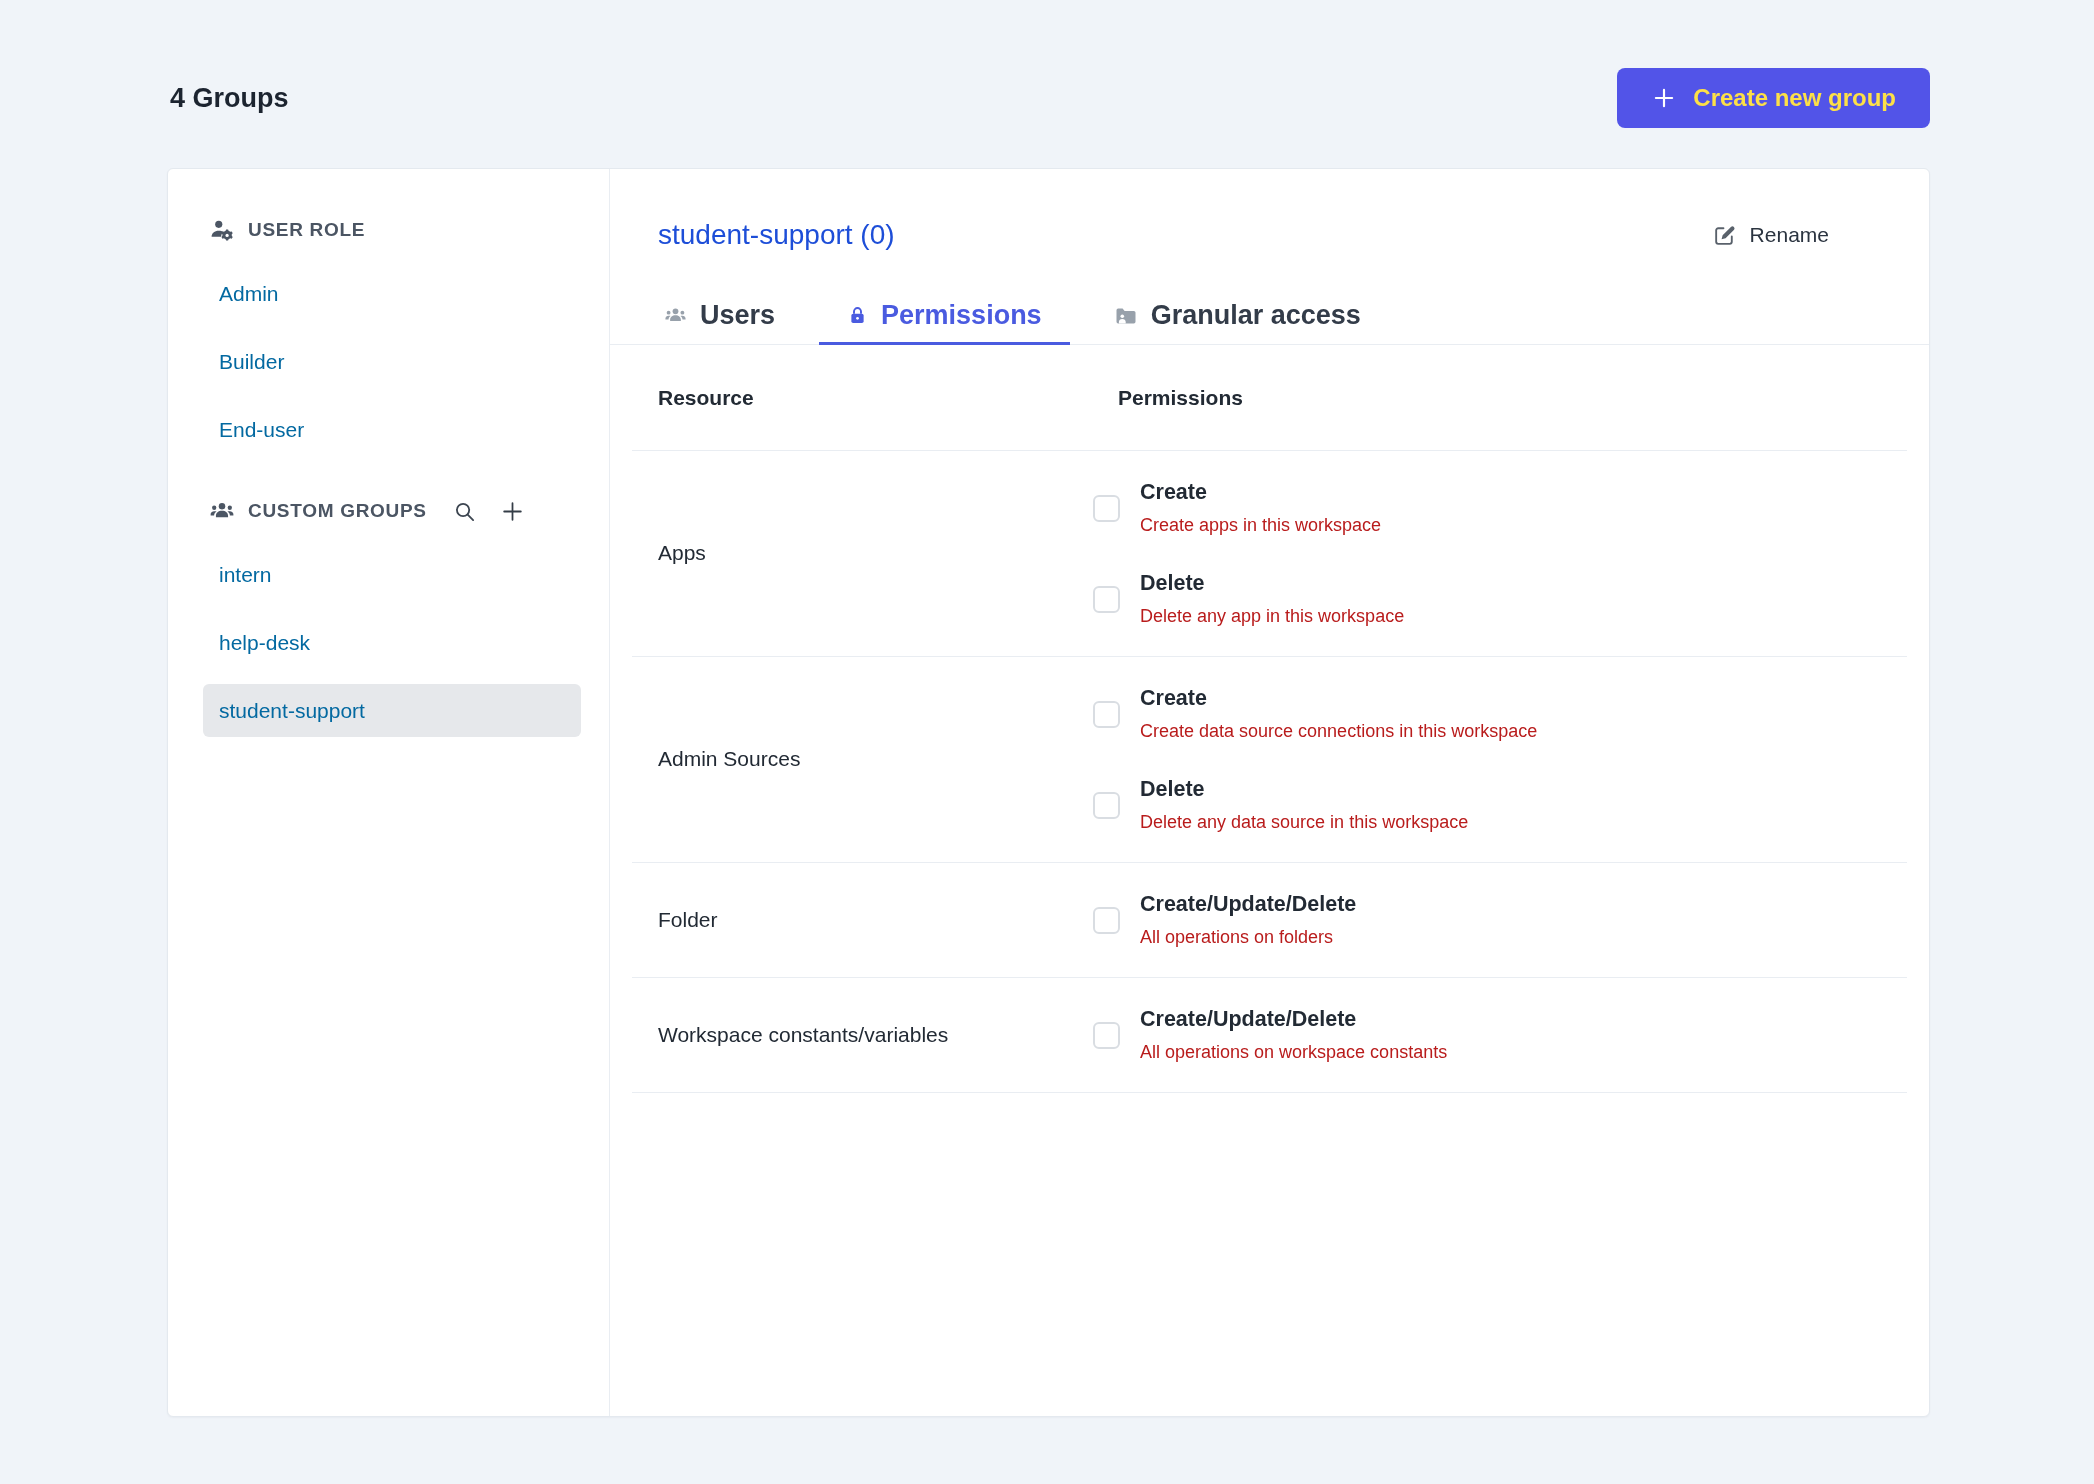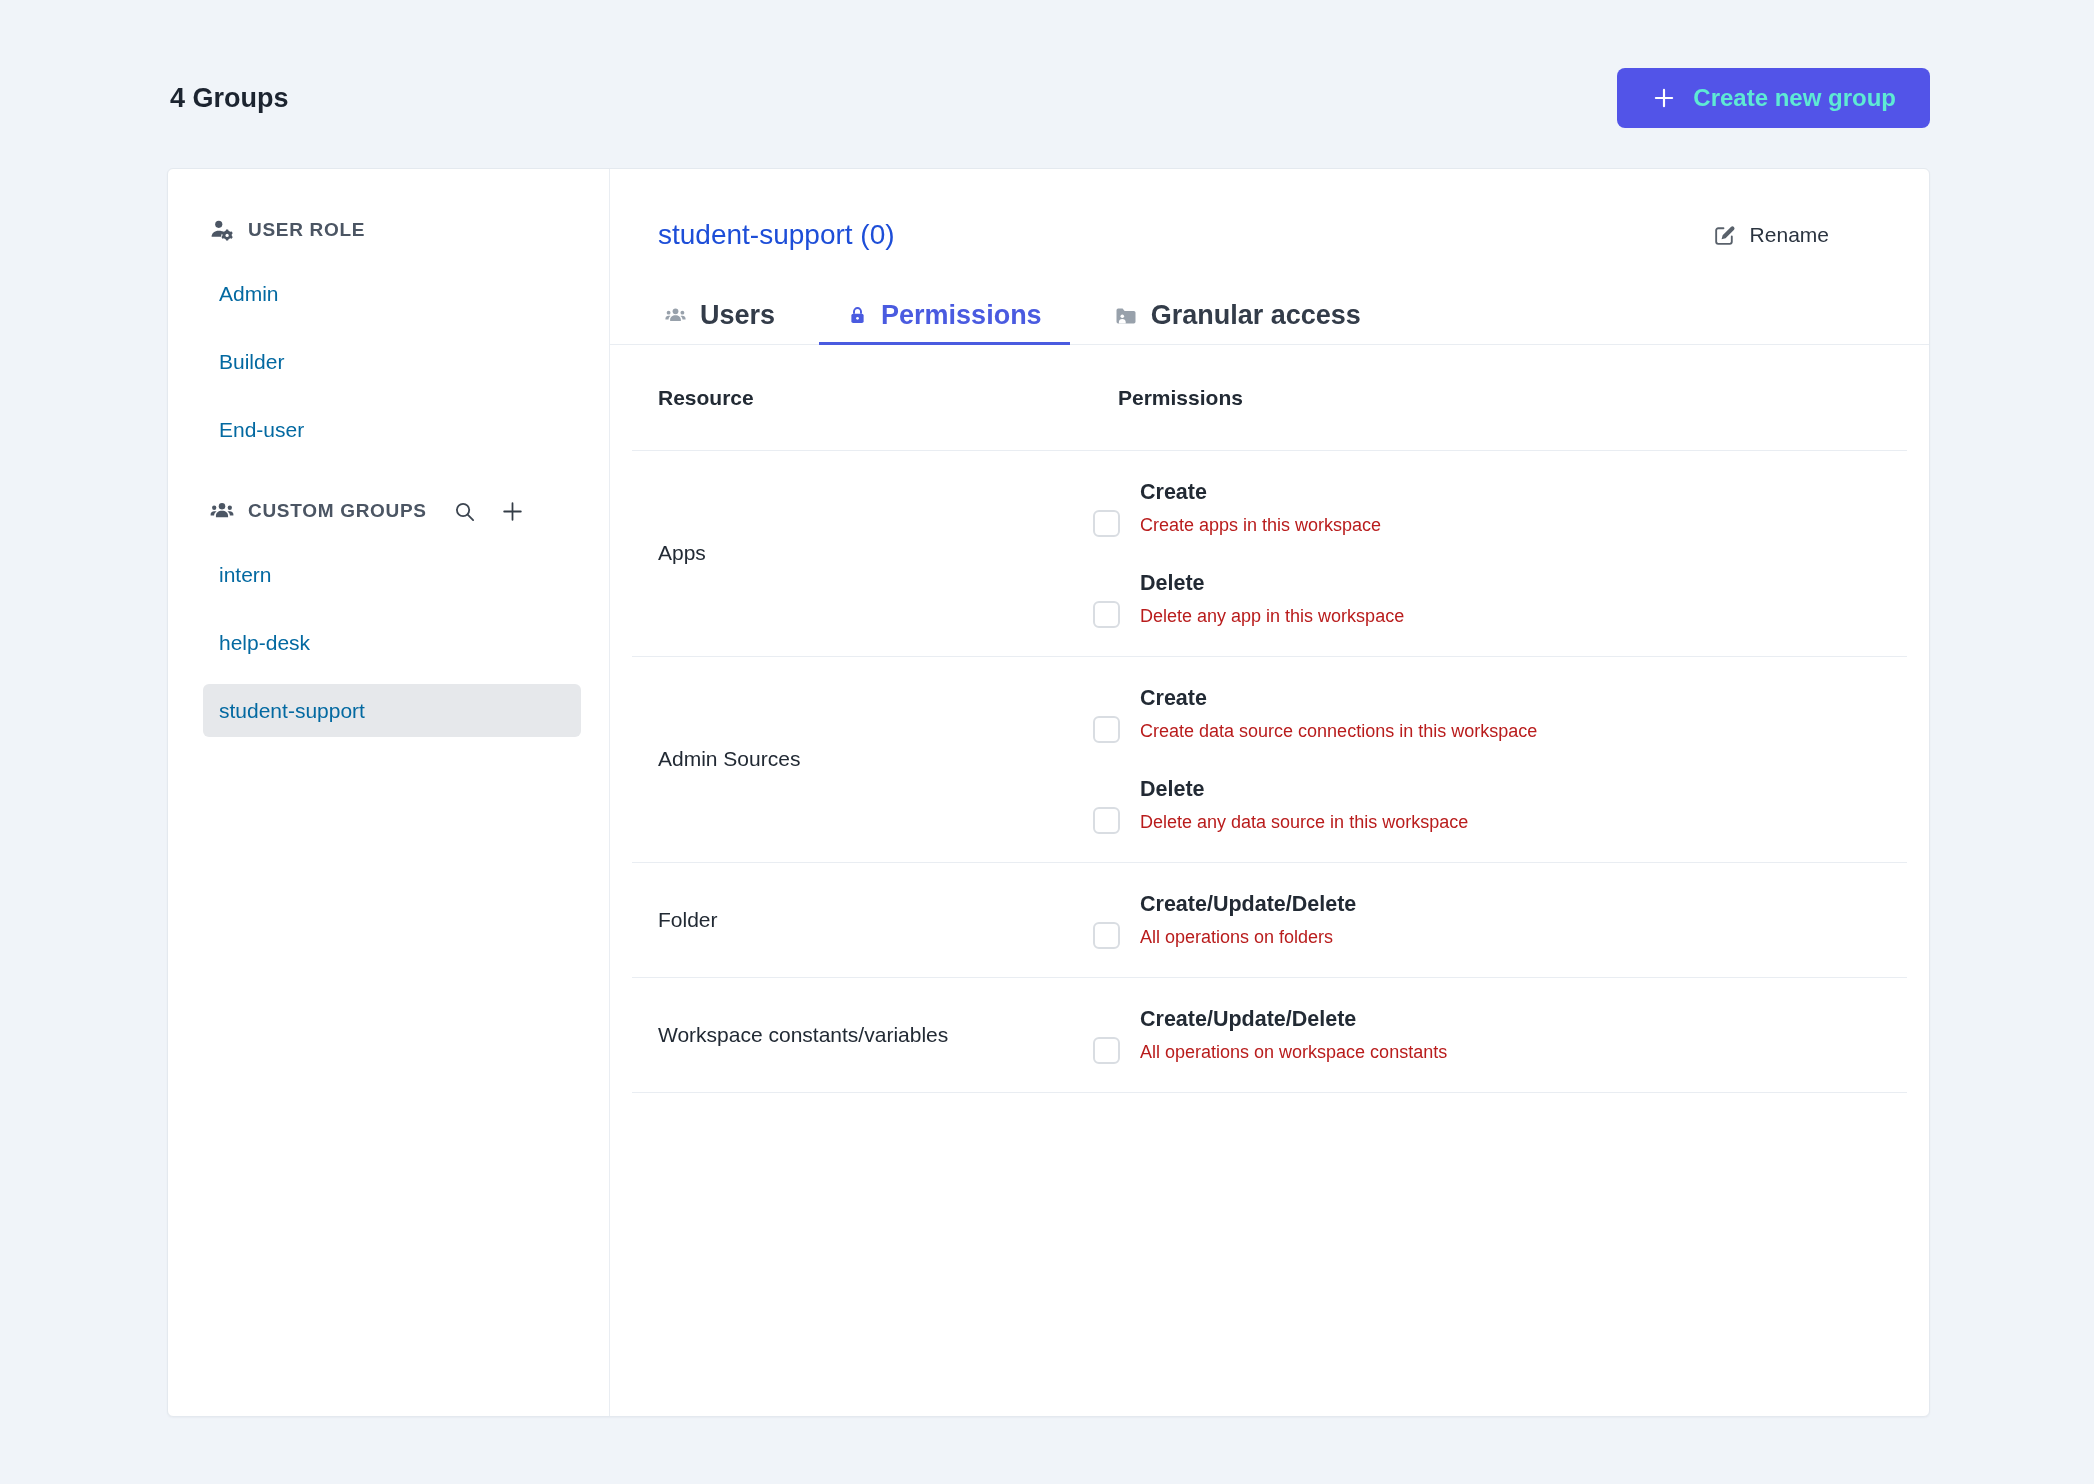--- a/index.html
+++ b/index.html
@@ -13,21 +13,21 @@
 
   
   .top-row {
     display:flex; justify-content:space-between; align-items:center;
     padding:68px 164px 0 170px;
   }
   .page-title { font-size:27px; font-weight:600; color:#1c2430; }
   .create-btn {
     display:flex; align-items:center; gap:16px;
     height:60px; padding:0 34px;
-    background:#5254e8; color:#5eead4;
+    background:#5254e8; color:#fde047;
     border:none; border-radius:8px;
     font-family:"Liberation Sans", sans-serif;
     font-size:24px; font-weight:600;
     cursor:pointer;
   }
   .create-btn svg { display:block; }
 
   
   .card {
     margin:40px 164px 0 167px;
@@ -114,21 +114,21 @@
   .tbl-row {
     display:grid; grid-template-columns:461px 1fr;
     border-bottom:1px solid #e9edf2;
     padding:27px 0 28px 0;
   }
   .cell-resource {
     padding-left:26px; font-size:21px; color:#222a34;
     display:flex; align-items:center;
   }
   .cell-perms { display:flex; flex-direction:column; gap:32px; }
-  .perm-item { display:flex; align-items:flex-end; gap:20px; }
+  .perm-item { display:flex; align-items:center; gap:20px; }
   .perm-check {
     appearance:none; -webkit-appearance:none;
     width:27px; height:27px; margin:1px 0 0 0;
     border:2px solid #d9dde2; border-radius:6px;
     background:#fff; cursor:pointer; flex:none;
   }
   .perm-label { font-size:21.5px; font-weight:600; color:#222a34; line-height:28px; }
   .perm-desc { font-size:18px; color:#b91c1c; line-height:23px; margin-top:8px; }
 </style>
 </head>

